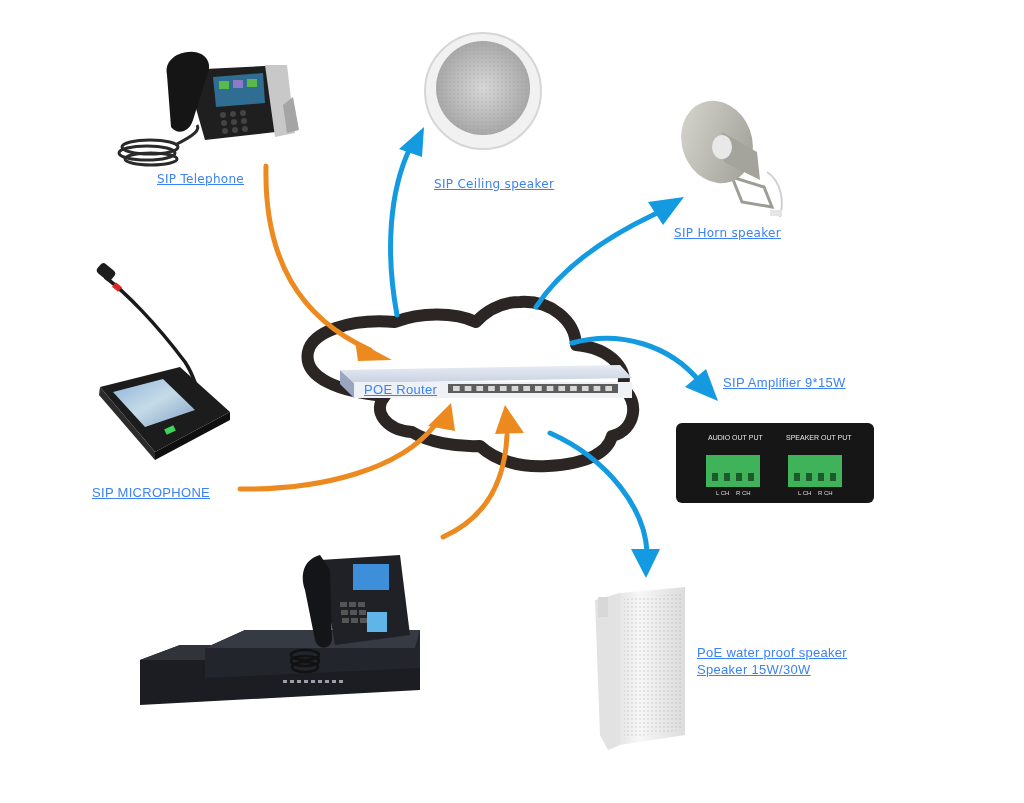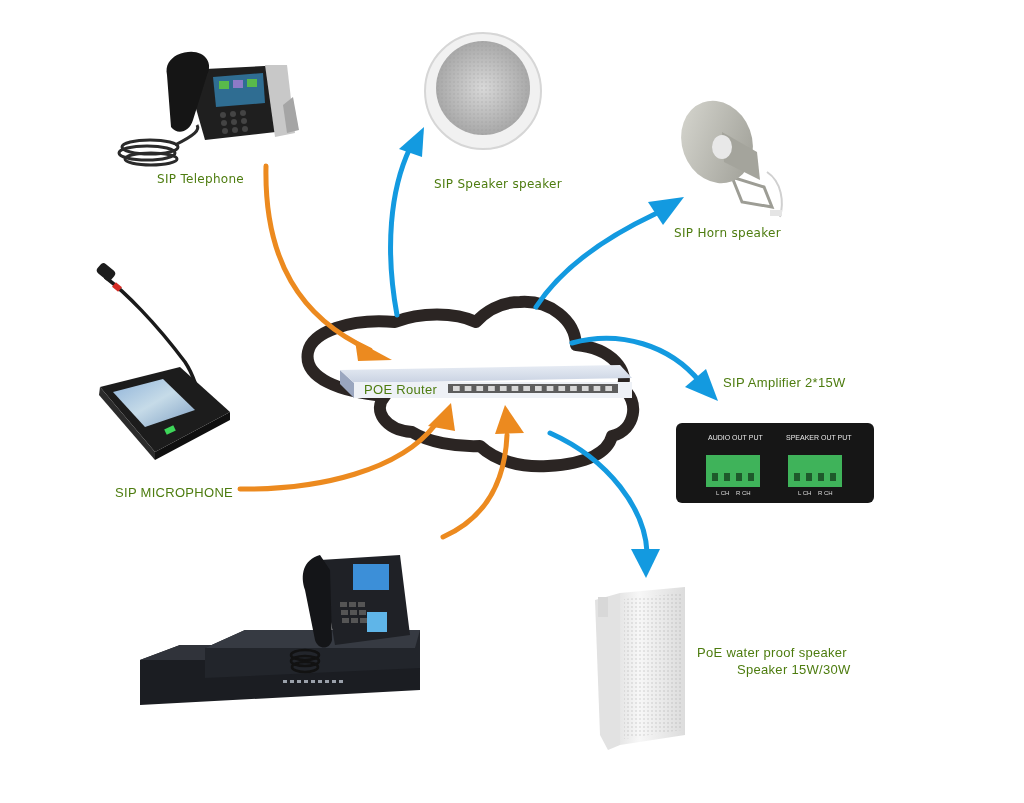--- a/index.html
+++ b/index.html
@@ -1,17 +1,17 @@
 <!DOCTYPE html>
 <html><head>
 <meta charset="utf-8">
 <style>
   html, body { margin: 0; padding: 0; background: #ffffff; }
   body { width: 1024px; height: 803px; position: relative; overflow: hidden; font-family: "Liberation Sans", sans-serif; }
-  .label { position: absolute; color: #4d7c0f; font-family: "DejaVu Sans", sans-serif; font-size: 12px; letter-spacing: 0.3px; white-space: nowrap; }
+  .label { position: absolute; color: #3b82f6; font-family: "DejaVu Sans", sans-serif; font-size: 12px; letter-spacing: 0.3px; white-space: nowrap; text-decoration: underline; }
   .label.sans { font-family: "Liberation Sans", sans-serif; font-size: 13px; }
   svg.main { position: absolute; left: 0; top: 0; }
   .device { position: absolute; }
 </style>
 </head>
 <body>
 
 <svg class="main" width="1024" height="803" viewBox="0 0 1024 803">
   <defs>
     <linearGradient id="routerTop" x1="0" y1="0" x2="0" y2="1">
@@ -134,21 +134,21 @@
   <path d="M 62 20 C 85 10, 100 25, 92 40 L 78 85 C 74 98, 62 100, 56 92 L 52 40 C 50 30, 55 24, 62 20 Z" fill="#151515"></path>
   <polygon points="168,70 178,62 184,95 172,98" fill="#a5a5a5"></polygon>
 </svg>
 <div class="label" style="left:157px;top:172px">SIP Telephone</div>
 
 <svg class="device" style="left:420px;top:28px" width="126" height="126" viewBox="0 0 126 126">
   <circle cx="63" cy="63" r="58" fill="#f1f1f1" stroke="#d6d6d6" stroke-width="2"></circle>
   <circle cx="63" cy="60" r="47" fill="url(#ceilGrill)"></circle>
   <circle cx="63" cy="60" r="47" fill="url(#mesh)" opacity="0.35"></circle>
 </svg>
-<div class="label" style="left:434px;top:177px">SIP Speaker speaker</div>
+<div class="label" style="left:434px;top:177px">SIP Ceiling speaker</div>
 
 <svg class="device" style="left:672px;top:92px" width="130" height="135" viewBox="0 0 130 135">
   <path d="M 95 80 C 110 90, 112 110, 108 125" stroke="#d0d0d0" stroke-width="2" fill="none"></path>
   <polygon points="60,85 70,110 100,115 92,95" fill="none" stroke="#9d9d95" stroke-width="3"></polygon>
   <ellipse cx="45" cy="50" rx="35" ry="42" fill="url(#hornG)" transform="rotate(-20 45 50)"></ellipse>
   <polygon points="50,40 85,60 88,88 52,70" fill="#a4a49c"></polygon>
   <ellipse cx="50" cy="55" rx="10" ry="12" fill="#e8e8e8"></ellipse>
   <rect x="98" y="118" width="12" height="6" fill="#e5e5e5"></rect>
 </svg>
 <div class="label" style="left:674px;top:226px">SIP Horn speaker</div>
@@ -156,21 +156,21 @@
 <svg class="device" style="left:95px;top:262px" width="145" height="200" viewBox="0 0 145 200">
   <path d="M 10 15 C 30 30, 60 60, 90 100 C 100 115, 105 135, 108 150" stroke="#1a1a1a" stroke-width="3.5" fill="none"></path>
   <rect x="2" y="4" width="18" height="12" rx="4" fill="#1c1c1c" transform="rotate(40 11 10)"></rect>
   <rect x="18" y="22" width="8" height="6" fill="#d42c25" transform="rotate(40 22 25)"></rect>
   <polygon points="5,125 85,105 135,150 60,190" fill="#1c1c1c"></polygon>
   <polygon points="5,125 60,190 60,198 4,133" fill="#2b2b2b"></polygon>
   <polygon points="60,190 135,150 135,158 60,198" fill="#0f0f0f"></polygon>
   <polygon points="18,130 68,117 100,148 50,165" fill="url(#screenG)"></polygon>
   <rect x="70" y="165" width="10" height="6" fill="#3ed65a" transform="rotate(-25 75 168)"></rect>
 </svg>
-<div class="label sans" style="left:115px;top:485px">SIP MICROPHONE</div>
+<div class="label sans" style="left:92px;top:485px">SIP MICROPHONE</div>
 
 <svg class="device" style="left:135px;top:550px" width="290" height="165" viewBox="0 0 290 165">
 
   <polygon points="5,110 45,95 285,95 285,140 5,155" fill="#1b1d22"></polygon>
   <polygon points="5,110 280,110 285,95 45,95" fill="#30333a"></polygon>
   <g fill="#9aa0aa">
     <rect x="148" y="130" width="4" height="3"></rect>
       <rect x="155" y="130" width="4" height="3"></rect>
       <rect x="162" y="130" width="4" height="3"></rect>
     <rect x="169" y="130" width="4" height="3"></rect>
@@ -219,24 +219,24 @@
     <div style="position:absolute;left:6px;top:18px;width:6px;height:8px;background:#1e5a2b"></div>
     <div style="position:absolute;left:18px;top:18px;width:6px;height:8px;background:#1e5a2b"></div>
     <div style="position:absolute;left:30px;top:18px;width:6px;height:8px;background:#1e5a2b"></div>
     <div style="position:absolute;left:42px;top:18px;width:6px;height:8px;background:#1e5a2b"></div>
   </div>
   <div style="position:absolute;left:40px;top:67px;color:#ddd;font-size:6px;font-family:'Liberation Sans',sans-serif;">L CH</div>
   <div style="position:absolute;left:60px;top:67px;color:#ddd;font-size:6px;font-family:'Liberation Sans',sans-serif;">R CH</div>
   <div style="position:absolute;left:122px;top:67px;color:#ddd;font-size:6px;font-family:'Liberation Sans',sans-serif;">L CH</div>
   <div style="position:absolute;left:142px;top:67px;color:#ddd;font-size:6px;font-family:'Liberation Sans',sans-serif;">R CH</div>
 </div>
-<div class="label sans" style="left:723px;top:375px">SIP Amplifier 2*15W</div>
+<div class="label sans" style="left:723px;top:375px">SIP Amplifier 9*15W</div>
 
 <svg class="device" style="left:590px;top:585px" width="100" height="170" viewBox="0 0 100 170">
   <polygon points="5,15 30,8 30,160 18,165 10,150" fill="#e2e2e2"></polygon>
   <rect x="8" y="12" width="10" height="20" fill="#d8d8d8"></rect>
   <polygon points="30,8 95,2 95,150 30,160" fill="url(#wallSpk)"></polygon>
   <polygon points="34,14 92,8 92,145 34,154" fill="url(#mesh)" opacity="0.4"></polygon>
 </svg>
 <div class="label sans" style="left:697px;top:645px">PoE water proof speaker</div>
-<div class="label sans" style="left:737px;top:662px">Speaker 15W/30W</div>
+<div class="label sans" style="left:697px;top:662px">Speaker 15W/30W</div>
 
 <div class="label sans" style="left:364px;top:382px;font-size:13px;text-align:center;">POE Router</div>
 
 </body></html>

